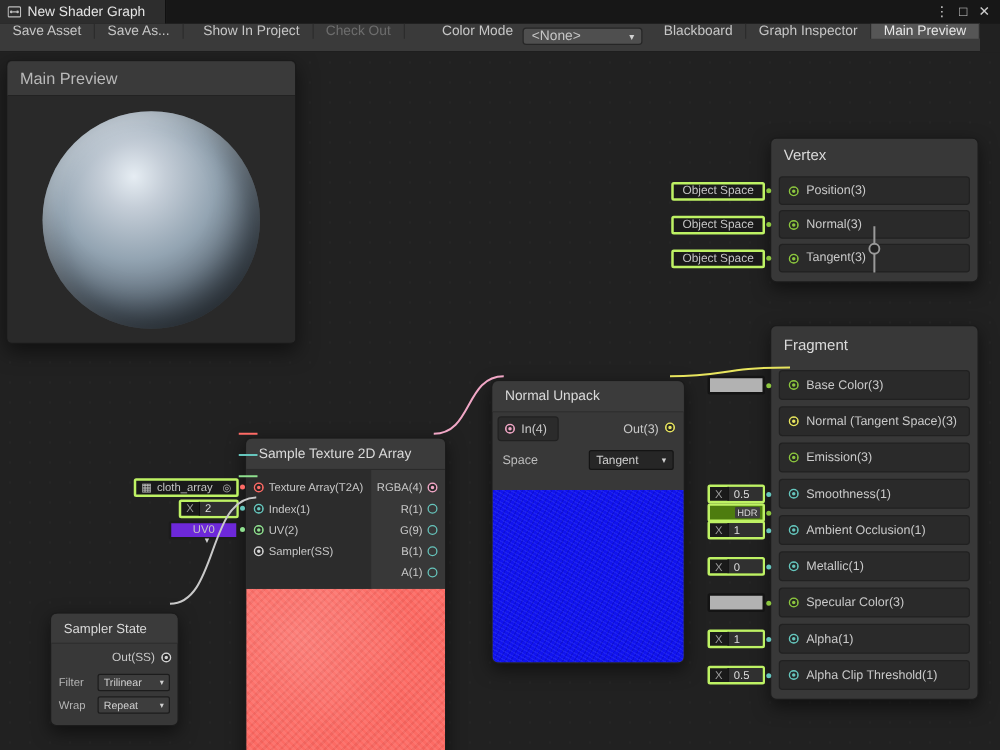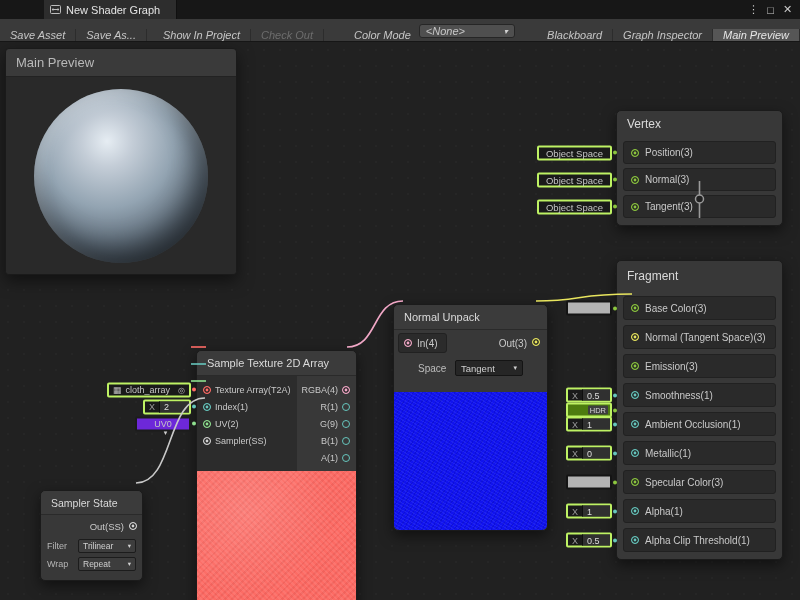--- a/index.html
+++ b/index.html
@@ -2,27 +2,27 @@
 <html style="--port_float: #66C6BD; --port_vec2: #8FE08F; --port_vec3: #8CC63F; --port_vec3_connected: #E8E55E; --port_vec4: #F1A7C6; --port_texture: #FF6B66; --port_sampler: #D4D4D4; --wire_gray: #C9C9C9; --preview_red: #FC6B64; --preview_blue: #1113EE; --sphere_light: #E6EDF3; --sphere_mid: #93A4B2; --sphere_dark: #242C34;"><head>
 <meta charset="utf-8">
 <style>
   * { margin:0; padding:0; box-sizing:border-box; }
   html,body { width:800px; height:600px; overflow:hidden; }
   body { font-family:"Liberation Sans", sans-serif; background:#202020; }
   #screen { position:relative; width:800px; height:600px; background:#212121; overflow:hidden; }
 
   
   .titlebar { position:absolute; top:0; left:0; right:0; height:19px; background:#171717; display:flex; align-items:stretch; z-index:60; }
-  .doc-tab { display:flex; align-items:center; gap:5px; padding:0 16px 0 6px; background:#2d2d2d; border-right:1px solid #101010;margin-left:44px; }
+  .doc-tab { display:flex; align-items:center; gap:5px; padding:0 16px 0 6px; background:#2d2d2d; border-right:1px solid #101010; }
   .doc-title { font-size:11px; color:#e4e4e4; }
   .win-controls { margin-left:auto; display:flex; align-items:center; padding-right:4px; }
   .win-btn { width:17px; text-align:center; font-size:11px; color:#cccccc; cursor:default; }
 
   
-  .toolbar { position:absolute; top:19px; left:0; right:0; height:23px; background:#3a3a3a; border-bottom:1px solid #161616; display:flex; align-items:flex-end; font-size:11px; color:#c6c6c6; z-index:60;font-style:italic; }
+  .toolbar { position:absolute; top:19px; left:0; right:16px; height:23px; background:#3a3a3a; border-bottom:1px solid #161616; display:flex; align-items:flex-start; font-size:11px; color:#c6c6c6; z-index:60; }
   .tb-btn { display:flex; align-items:center; padding:0 10px; border-right:1px solid #2c2c2c; cursor:default; white-space:nowrap; }
   .tb-btn.disabled { color:#6d6d6d; }
   .tb-gap { width:6px; border-right:1px solid #2c2c2c; }
   .tb-label { display:flex; align-items:center; padding:0 8px 0 30px; }
   .tb-dd { display:flex; align-items:center; justify-content:space-between; width:96px; margin:3px 6px 3px 0; padding:0 6px; background:#4f4f4f; border:1px solid #262626; border-radius:3px; }
   .tb-dd .arrow { font-size:8px; color:#d2d2d2; }
   .tb-right { margin-left:auto; display:flex; }
   .tb-btn.active { background:#565656; color:#e6e6e6; }
 
   
@@ -105,21 +105,21 @@
     background-image:
       radial-gradient(circle at 30% 25%, rgba(255,255,255,.14), transparent 55%),
       repeating-linear-gradient(45deg, rgba(255,255,255,.07) 0 2px, transparent 2px 4px),
       repeating-linear-gradient(-45deg, rgba(150,20,20,.10) 0 2px, transparent 2px 5px); }
 
   
   #node-unpack { left:393px; top:262px; width:155px; }
   .up-row { display:flex; align-items:center; height:26px; padding:0 7px 0 4px; }
   .up-in { display:flex; align-items:center; gap:5px; height:20px; background:#2b2b2b; border:1px solid #212121; border-radius:3px; padding:0 8px 0 5px; font-size:10px; color:#c9c9c9; }
   .up-out { margin-left:auto; display:flex; align-items:flex-start; gap:5px; font-size:10px; color:#c9c9c9; }
-  .up-space { display:flex; align-items:center; height:24px; padding:0 24px; font-size:10px; color:#bdbdbd; }
+  .up-space { display:flex; align-items:center; height:24px; padding:0 8px; font-size:10px; color:#bdbdbd; }
   .up-dd { margin-left:auto; width:68px; height:16px; background:#262626; border:1px solid #141414; border-radius:2px; display:flex; align-items:center; justify-content:space-between; padding:0 5px; font-size:9.5px; color:#d0d0d0; }
   .up-dd .arrow { font-size:7px; }
   .up-gap { height:12px; }
   #preview-blue { height:138px; background-color:var(--preview_blue);
     background-image:
       repeating-linear-gradient(30deg, rgba(130,150,255,.12) 0 1px, transparent 1px 3px),
       repeating-linear-gradient(-60deg, rgba(0,0,110,.18) 0 1px, transparent 1px 4px); }
 
   
   #node-sampler { left:40px; top:448px; width:103px; }

